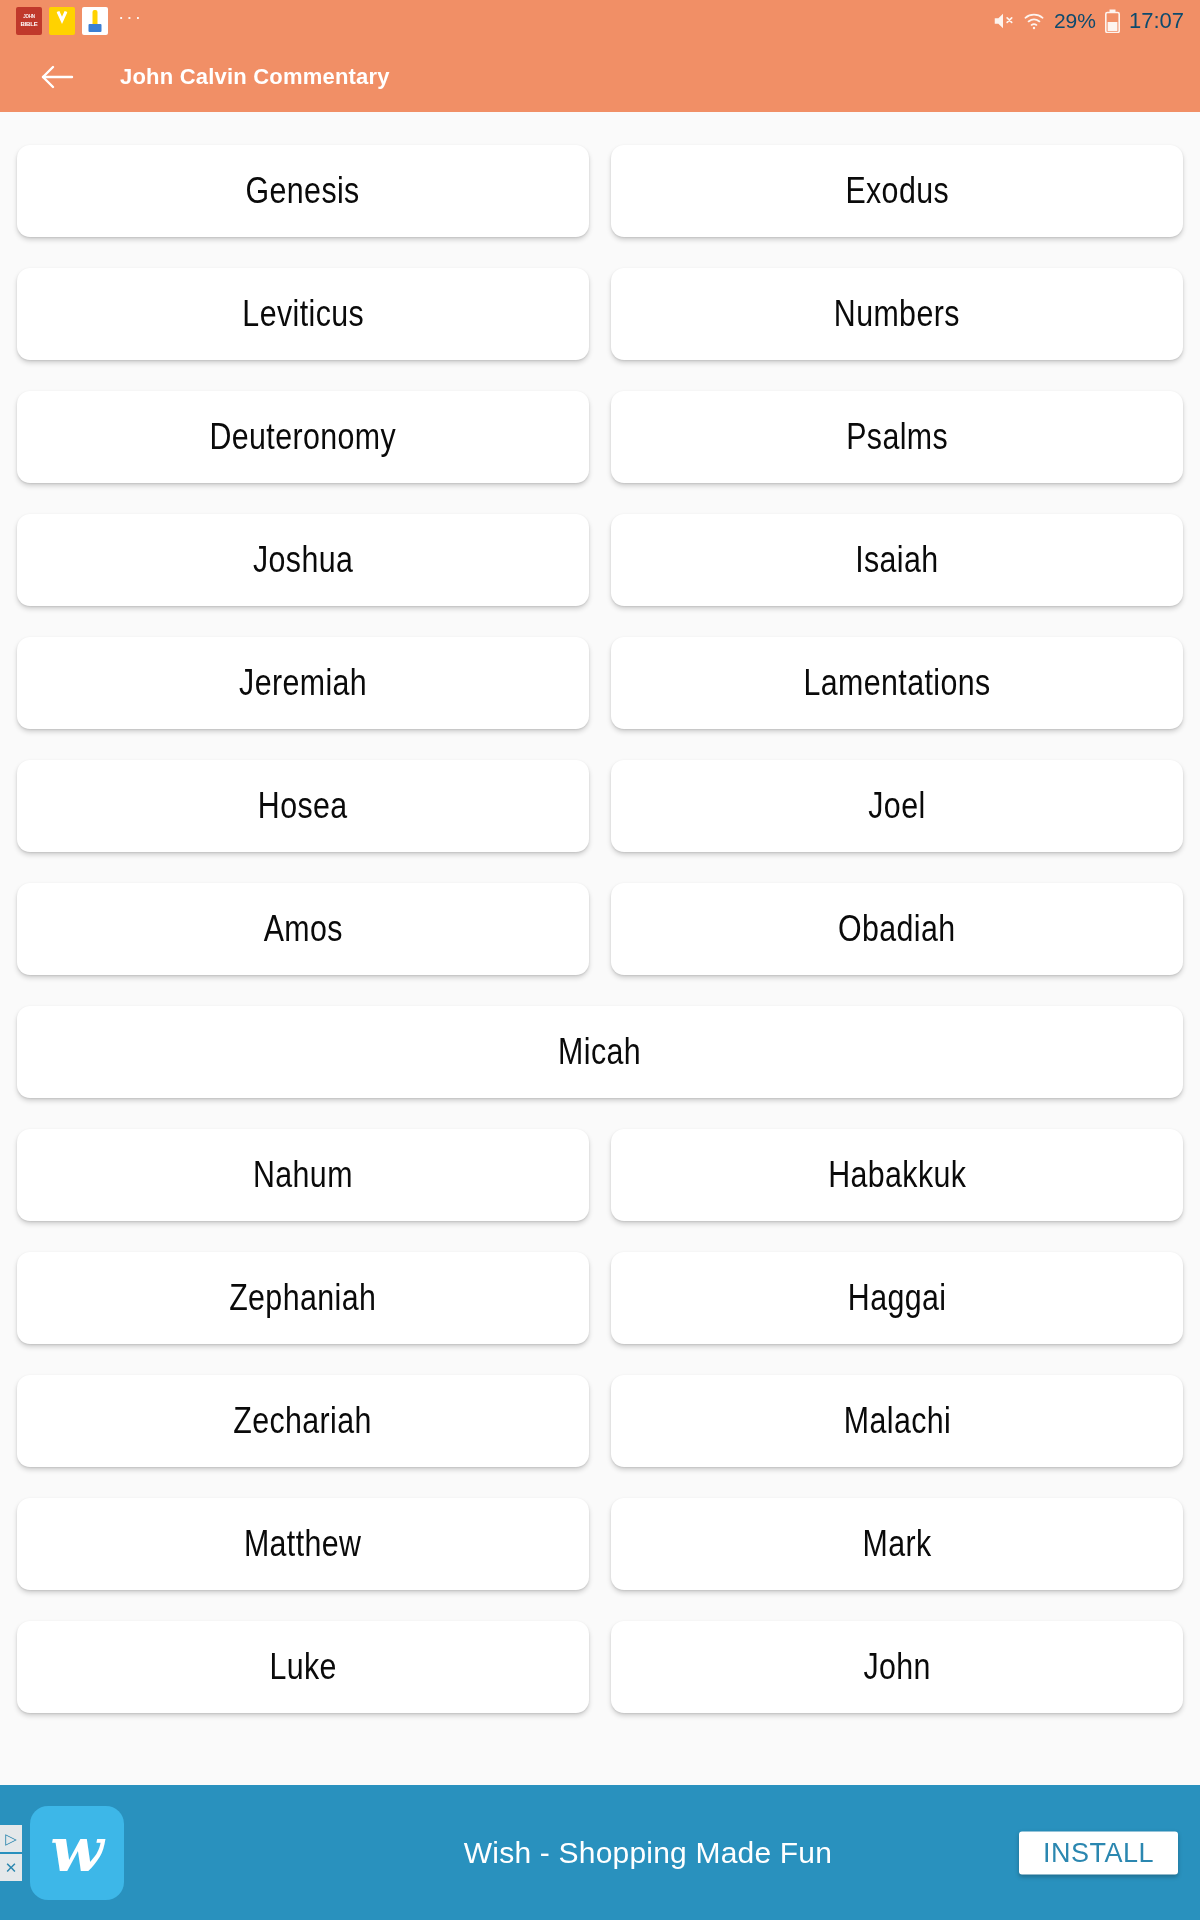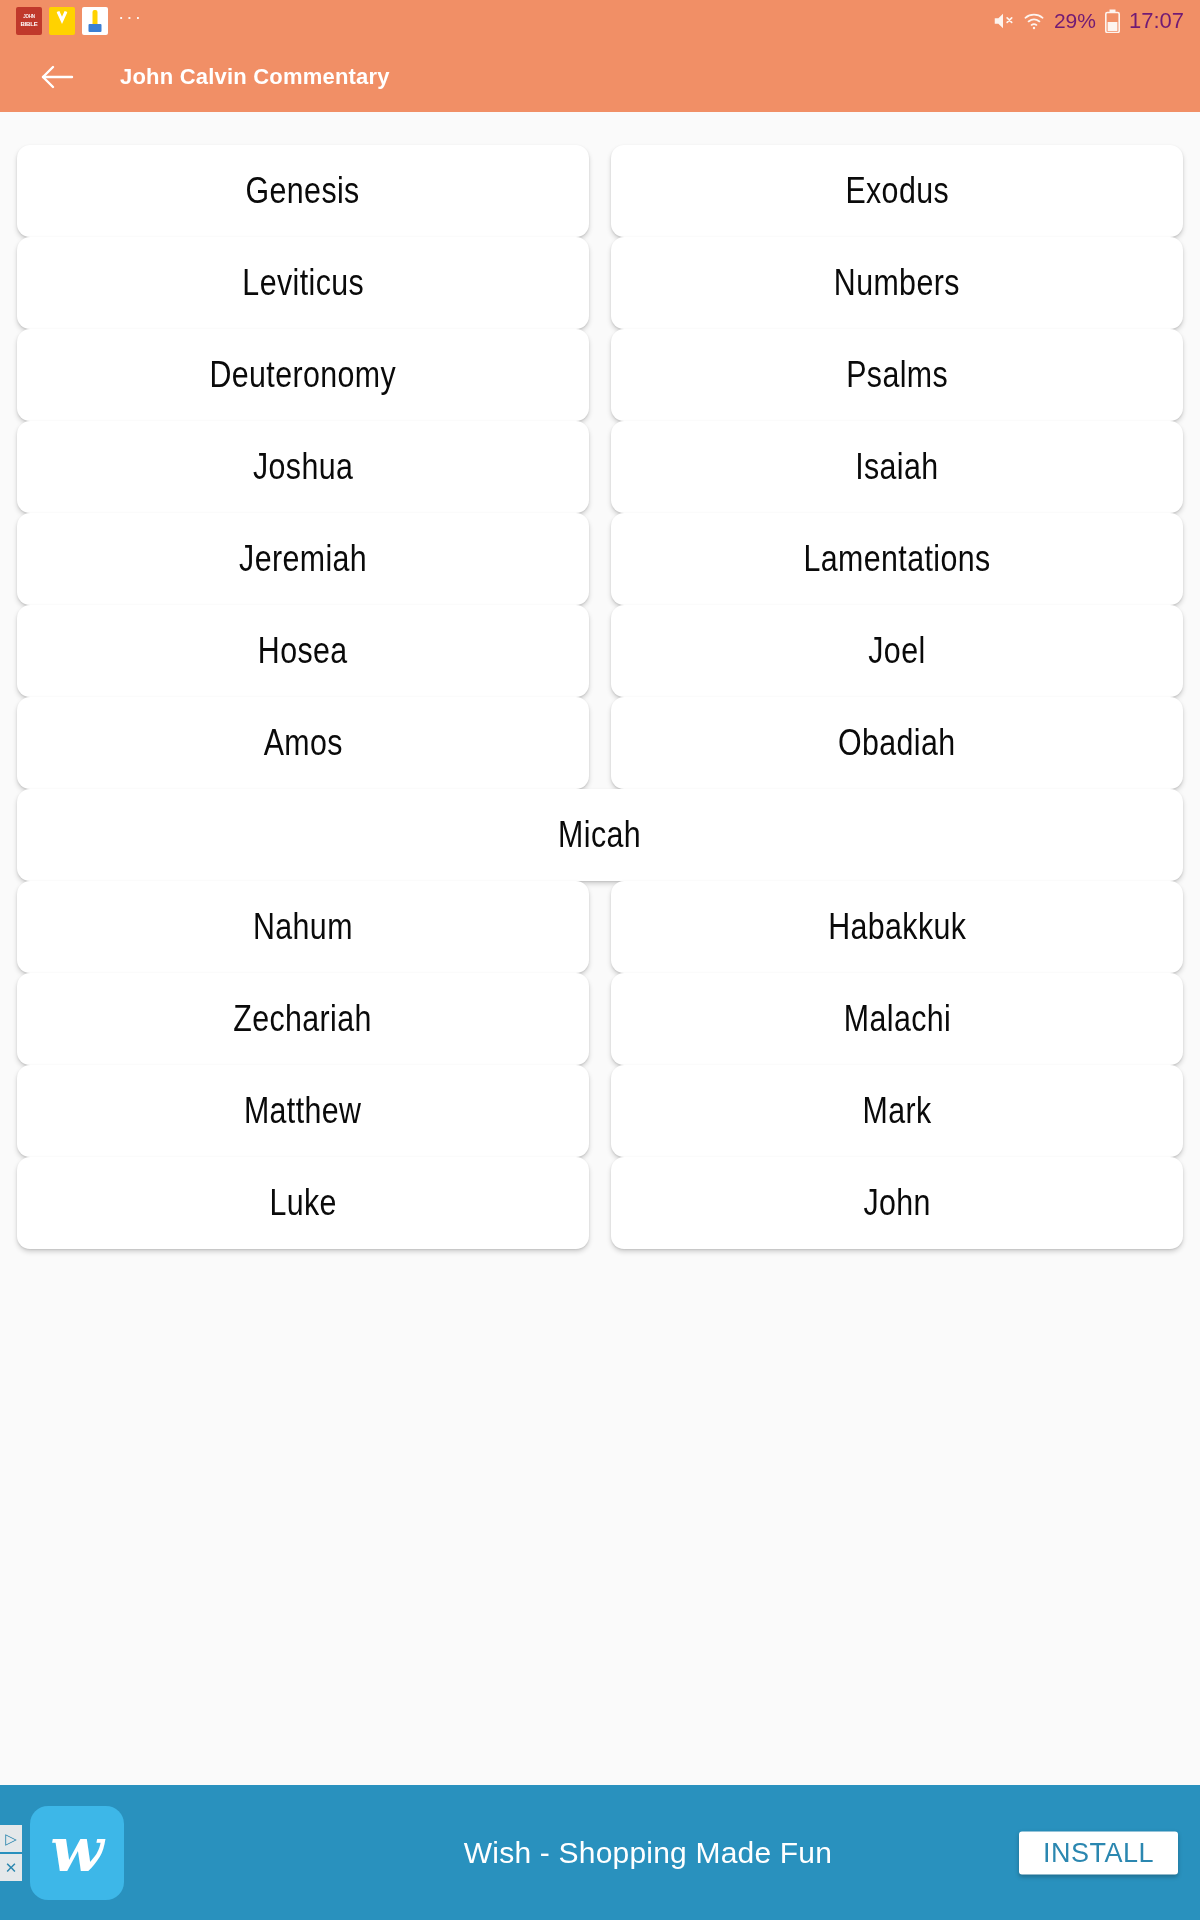--- a/index.html
+++ b/index.html
@@ -68,21 +68,21 @@
   }
   .notif-ellipsis {
     color:#fff; font-size:19px; line-height:10px;
     letter-spacing:2px; opacity:.92; margin-left:3px;
     margin-bottom:8px;
   }
 
   .status-right {
     margin-left:auto;
     display:flex; align-items:center; gap:9px;
-    color:#701a75; font-size:21px;
+    color:#0c4a6e; font-size:21px;
   }
   .ic-mute { width:22px; height:22px; position:relative; }
   .ic-mute svg, .ic-wifi svg, .ic-batt svg { display:block; }
   .status-pct { font-size:21px; letter-spacing:0; }
   .status-time { font-size:22px; letter-spacing:0; }
 
   
   .appbar {
     position:absolute; top:42px; left:0;
     width:1200px; height:70px;
@@ -110,20 +110,21 @@
     width:1200px;
     height:1673px;
     overflow:hidden;
     background:#FAFAFA;
     padding-top:33px;
   }
   .grid-row {
     display:flex;
     gap:22px;
     padding:0 17px;
+    margin-bottom:31px;
   }
   .book-card {
     flex:1 1 0;
     height:92px;
     background:#FFFFFF;
     border-radius:13px;
     box-shadow:0 3px 5px rgba(0,0,0,0.16), 0 1px 2px rgba(0,0,0,0.10);
     display:flex;
     align-items:center;
     justify-content:center;
@@ -329,20 +330,28 @@
 
     <div class="grid-row">
       <div class="book-card">
         <span class="book-label">Nahum</span>
       </div>
       <div class="book-card">
         <span class="book-label">Habakkuk</span>
       </div>
     </div>
 
+    <div class="grid-row">
+      <div class="book-card">
+        <span class="book-label">Zephaniah</span>
+      </div>
+      <div class="book-card">
+        <span class="book-label">Haggai</span>
+      </div>
+    </div>
 
     <div class="grid-row">
       <div class="book-card">
         <span class="book-label">Zechariah</span>
       </div>
       <div class="book-card">
         <span class="book-label">Malachi</span>
       </div>
     </div>
 

